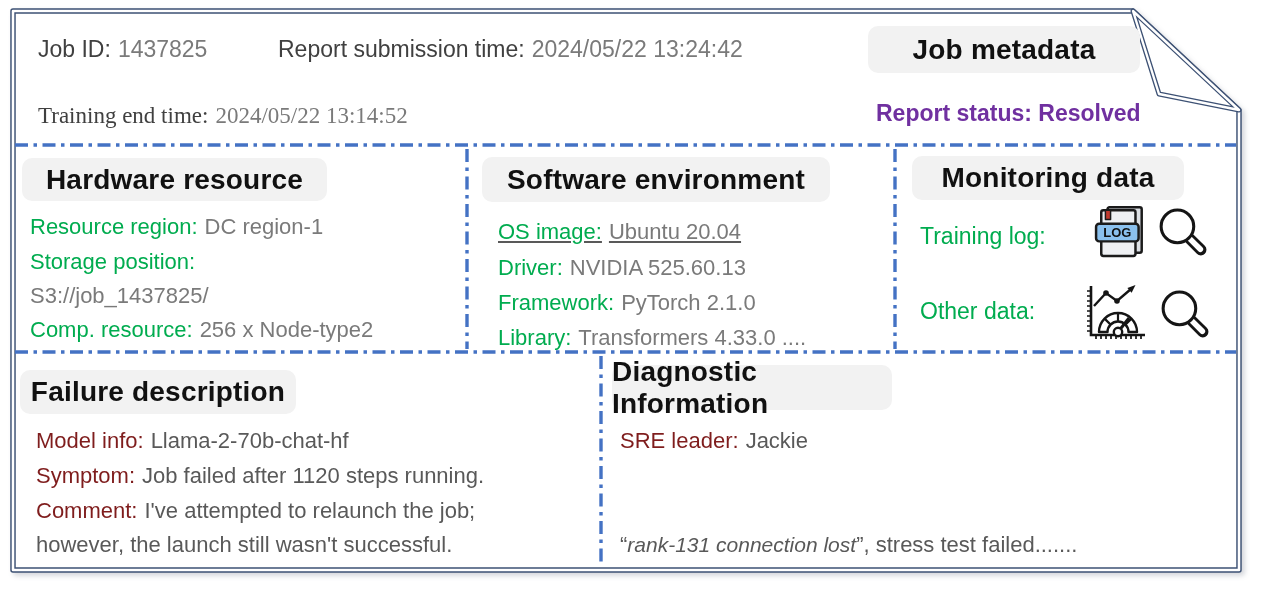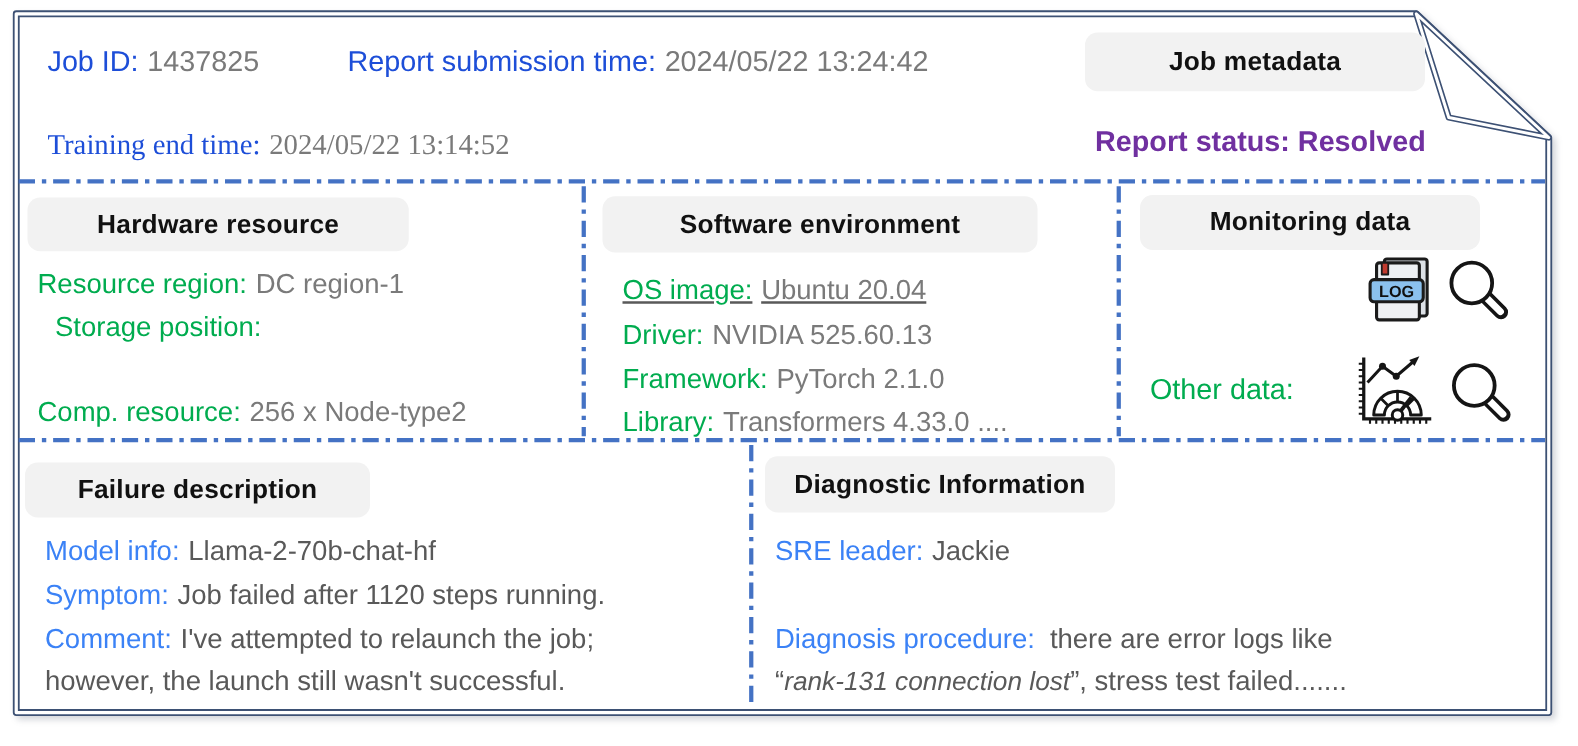--- a/index.html
+++ b/index.html
@@ -5,30 +5,30 @@
   html,body{margin:0;padding:0;background:#ffffff;}
   .canvas{
     position:relative;width:1262px;height:597px;overflow:hidden;
     font-family:"Liberation Sans",sans-serif;background:#ffffff;
   }
   svg.layer{position:absolute;left:0;top:0;pointer-events:none;}
   #frame{filter:drop-shadow(3px 3px 2.5px rgba(60,70,90,0.22));}
   .abs{position:absolute;white-space:nowrap;}
   .bodytext{font-size:22px;line-height:30px;color:#595959;}
   .metatext{font-size:23px;line-height:30px;}
-  .lab-blue{color:#1d4ed8;}
+  .lab-blue{color:#404040;}
   .lab-green{color:#00AC4F;}
-  .lab-pink{color:#3b82f6;}
+  .lab-pink{color:#7f1d1d;}
   .val-gray{color:#7A7A7A;}
   .val-dark{color:#595959;margin-top:28px;}
   .lab{margin-right:7px;}
   .chip{
     position:absolute;background:#F2F2F2;border-radius:10px;
     display:flex;align-items:center;justify-content:center;
-    font-size:21px;font-weight:bold;color:#111111;letter-spacing:.2px;
+    font-size:28px;font-weight:bold;color:#111111;letter-spacing:.2px;
   }
   .status{font-size:23px;font-weight:bold;color:#7030A0;}
   .quoted-italic{font-style:italic;font-size:21px;}
   .icon{position:absolute;}
 </style>
 </head>
 <body>
 
 <div class="canvas">
 
@@ -62,22 +62,25 @@
     <span>Job metadata</span>
   </div>
   <div class="abs status" style="left:876px;top:100px;">Report status: Resolved</div>
 
   <div class="chip" style="left:22px;top:158px;width:305px;height:43px;">
     <span>Hardware resource</span>
   </div>
   <div class="abs bodytext" style="left:30px;top:212px;">
     <span class="lab-green lab">Resource region:</span><span class="val-gray">DC region-1</span>
   </div>
-  <div class="abs bodytext" style="left:44px;top:247px;">
+  <div class="abs bodytext" style="left:30px;top:247px;">
     <span class="lab-green">Storage position:</span>
+  </div>
+  <div class="abs bodytext" style="left:30px;top:281px;">
+    <span class="val-gray">S3://job_1437825/</span>
   </div>
   <div class="abs bodytext" style="left:30px;top:315px;">
     <span class="lab-green lab">Comp. resource:</span><span class="val-gray">256 x Node-type2</span>
   </div>
 
   <div class="chip" style="left:482px;top:157px;width:348px;height:45px;">
     <span>Software environment</span>
   </div>
   <div class="abs bodytext" style="left:498px;top:217px;text-decoration:underline;">
     <span class="lab-green lab">OS image:</span><span class="val-gray">Ubuntu 20.04</span>
@@ -87,20 +90,23 @@
   </div>
   <div class="abs bodytext" style="left:498px;top:288px;">
     <span class="lab-green lab">Framework:</span><span class="val-gray">PyTorch 2.1.0</span>
   </div>
   <div class="abs bodytext" style="left:498px;top:323px;">
     <span class="lab-green lab">Library:</span><span class="val-gray">Transformers 4.33.0 ....</span>
   </div>
 
   <div class="chip" style="left:912px;top:156px;width:272px;height:44px;">
     <span>Monitoring data</span>
+  </div>
+  <div class="abs" style="left:920px;top:223px;font-size:23px;">
+    <span class="lab-green">Training log:</span>
   </div>
   <div class="abs" style="left:920px;top:298px;font-size:23px;">
     <span class="lab-green">Other data:</span>
   </div>
 
   <svg class="icon" style="left:1094px;top:203px;" width="56" height="56" viewBox="0 0 54 54">
     <g stroke="#1B1B1B" stroke-width="2.4" stroke-linejoin="round">
       <rect x="13" y="4" width="33" height="44" rx="2" fill="#DDE1E6"></rect>
       <rect x="7" y="7" width="33" height="44" rx="2" fill="#EEF0F3"></rect>
       <rect x="11" y="7" width="5" height="9" fill="#C03A2E" stroke-width="1.4"></rect>
@@ -150,20 +156,17 @@
   <div class="abs bodytext" style="left:36px;top:530px;">
     <span class="val-dark">however, the launch still wasn't successful.</span>
   </div>
 
   <div class="chip" style="left:612px;top:365px;width:280px;height:45px;">
     <span>Diagnostic Information</span>
   </div>
   <div class="abs bodytext" style="left:620px;top:426px;">
     <span class="lab-pink lab">SRE leader:</span><span class="val-dark">Jackie</span>
   </div>
-  <div class="abs bodytext" style="left:620px;top:496px;">
-    <span class="lab-pink" style="margin-right:12px;">Diagnosis procedure:</span><span class="val-dark">there are error logs like</span>
-  </div>
   <div class="abs bodytext" style="left:620px;top:530px;">
     <span class="val-dark">“</span><span class="val-dark quoted-italic">rank-131 connection lost</span><span class="val-dark">”, stress test failed.......</span>
   </div>
 
 </div>
 
 </body></html>

